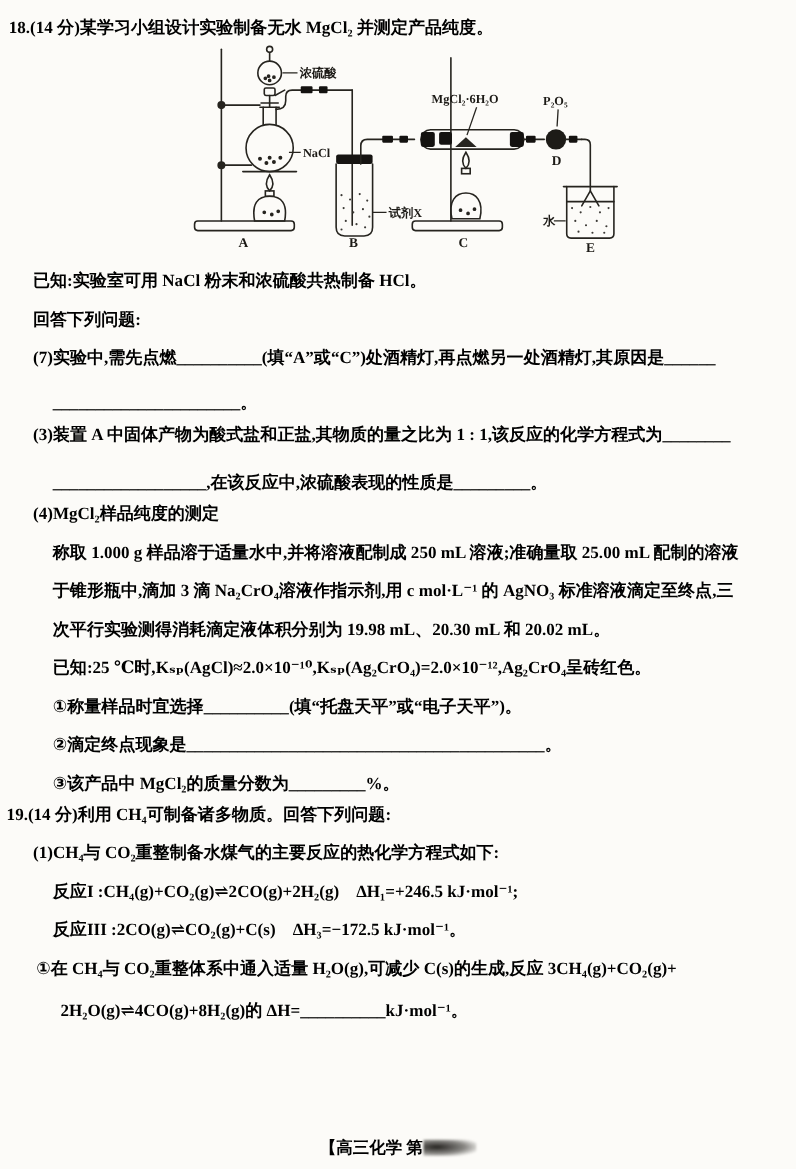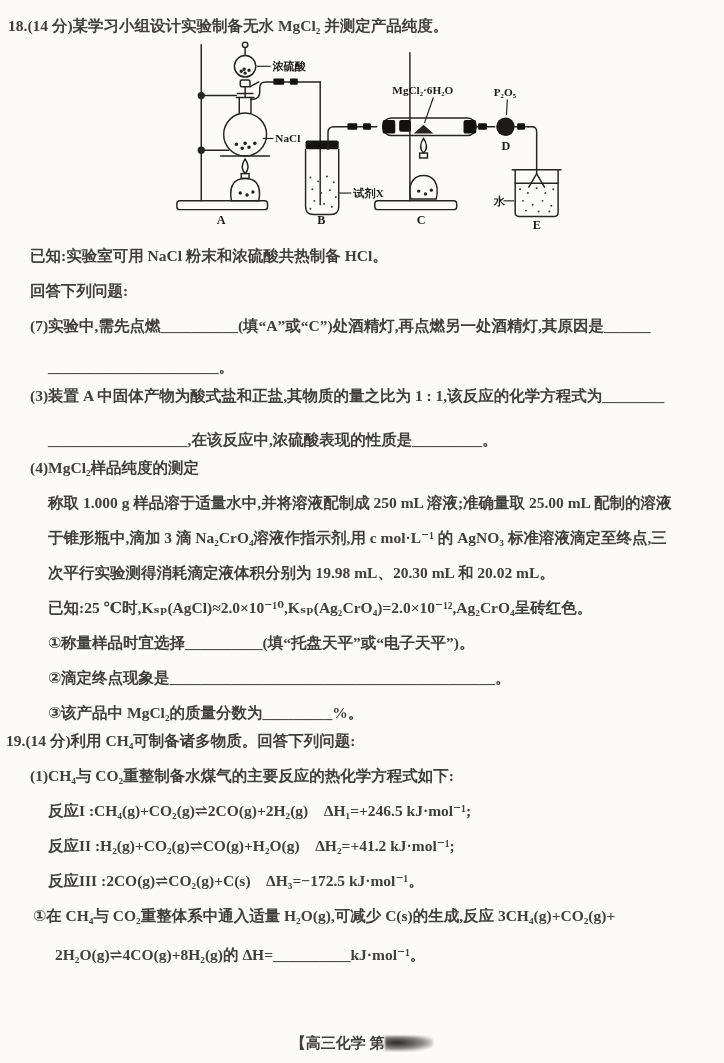--- a/index.html
+++ b/index.html
@@ -2,21 +2,21 @@
 <html><head>
 <meta charset="utf-8">
 <style>
   html,body{margin:0;padding:0;background:#d8d6d2;}
   .page{
     position:relative;
     width:724px;height:1063px;
     margin:0 auto;
     background:#fcfbf8;
     font-family:"Liberation Serif","DejaVu Serif","DejaVu Sans",serif;
-    color:#404040;
+    color:#000000;
     font-weight:600;
     overflow:hidden;
   }
   .ln{
     margin:16px 8px 0 30px;
     font-size:15.5px;
     line-height:19px;
     white-space:nowrap;
   }
   .t18{margin:0;padding:16px 0 0 8px;}
@@ -209,21 +209,20 @@
   <p class="ln ml57">于锥形瓶中,滴加 3 滴 Na₂CrO₄溶液作指示剂,用 c mol·L⁻¹ 的 AgNO₃ 标准溶液滴定至终点,三</p>
   <p class="ln ml57">次平行实验测得消耗滴定液体积分别为 19.98 mL、20.30 mL 和 20.02 mL。</p>
   <p class="ln ml57">已知:25 ℃时,Kₛₚ(AgCl)≈2.0×10⁻¹⁰,Kₛₚ(Ag₂CrO₄)=2.0×10⁻¹²,Ag₂CrO₄呈砖红色。</p>
   <p class="ln ml57">①称量样品时宜选择__________(填“托盘天平”或“电子天平”)。</p>
   <p class="ln ml57">②滴定终点现象是__________________________________________。</p>
   <p class="ln ml57">③该产品中 MgCl₂的质量分数为_________%。</p>
 
   <p class="ln t19">19.(14 分)利用 CH₄可制备诸多物质。回答下列问题:</p>
   <p class="ln">(1)CH₄与 CO₂重整制备水煤气的主要反应的热化学方程式如下:</p>
   <p class="ln ml48">反应I :CH₄(g)+CO₂(g)⇌2CO(g)+2H₂(g)　ΔH₁=+246.5 kJ·mol⁻¹;</p>
-  <p class="ln ml48">反应II :H₂(g)+CO₂(g)⇌CO(g)+H₂O(g)　ΔH₂=+41.2 kJ·mol⁻¹;</p>
   <p class="ln ml48">反应III :2CO(g)⇌CO₂(g)+C(s)　ΔH₃=−172.5 kJ·mol⁻¹。</p>
   <p class="ln ml33">①在 CH₄与 CO₂重整体系中通入适量 H₂O(g),可减少 C(s)的生成,反应 3CH₄(g)+CO₂(g)+</p>
   <p class="ln ml55">2H₂O(g)⇌4CO(g)+8H₂(g)的 ΔH=__________kJ·mol⁻¹。</p>
 
   <div class="footer">
     <span>【高三化学  第</span><span class="smudge"></span>
   </div>
 </div>
 
 </body></html>

